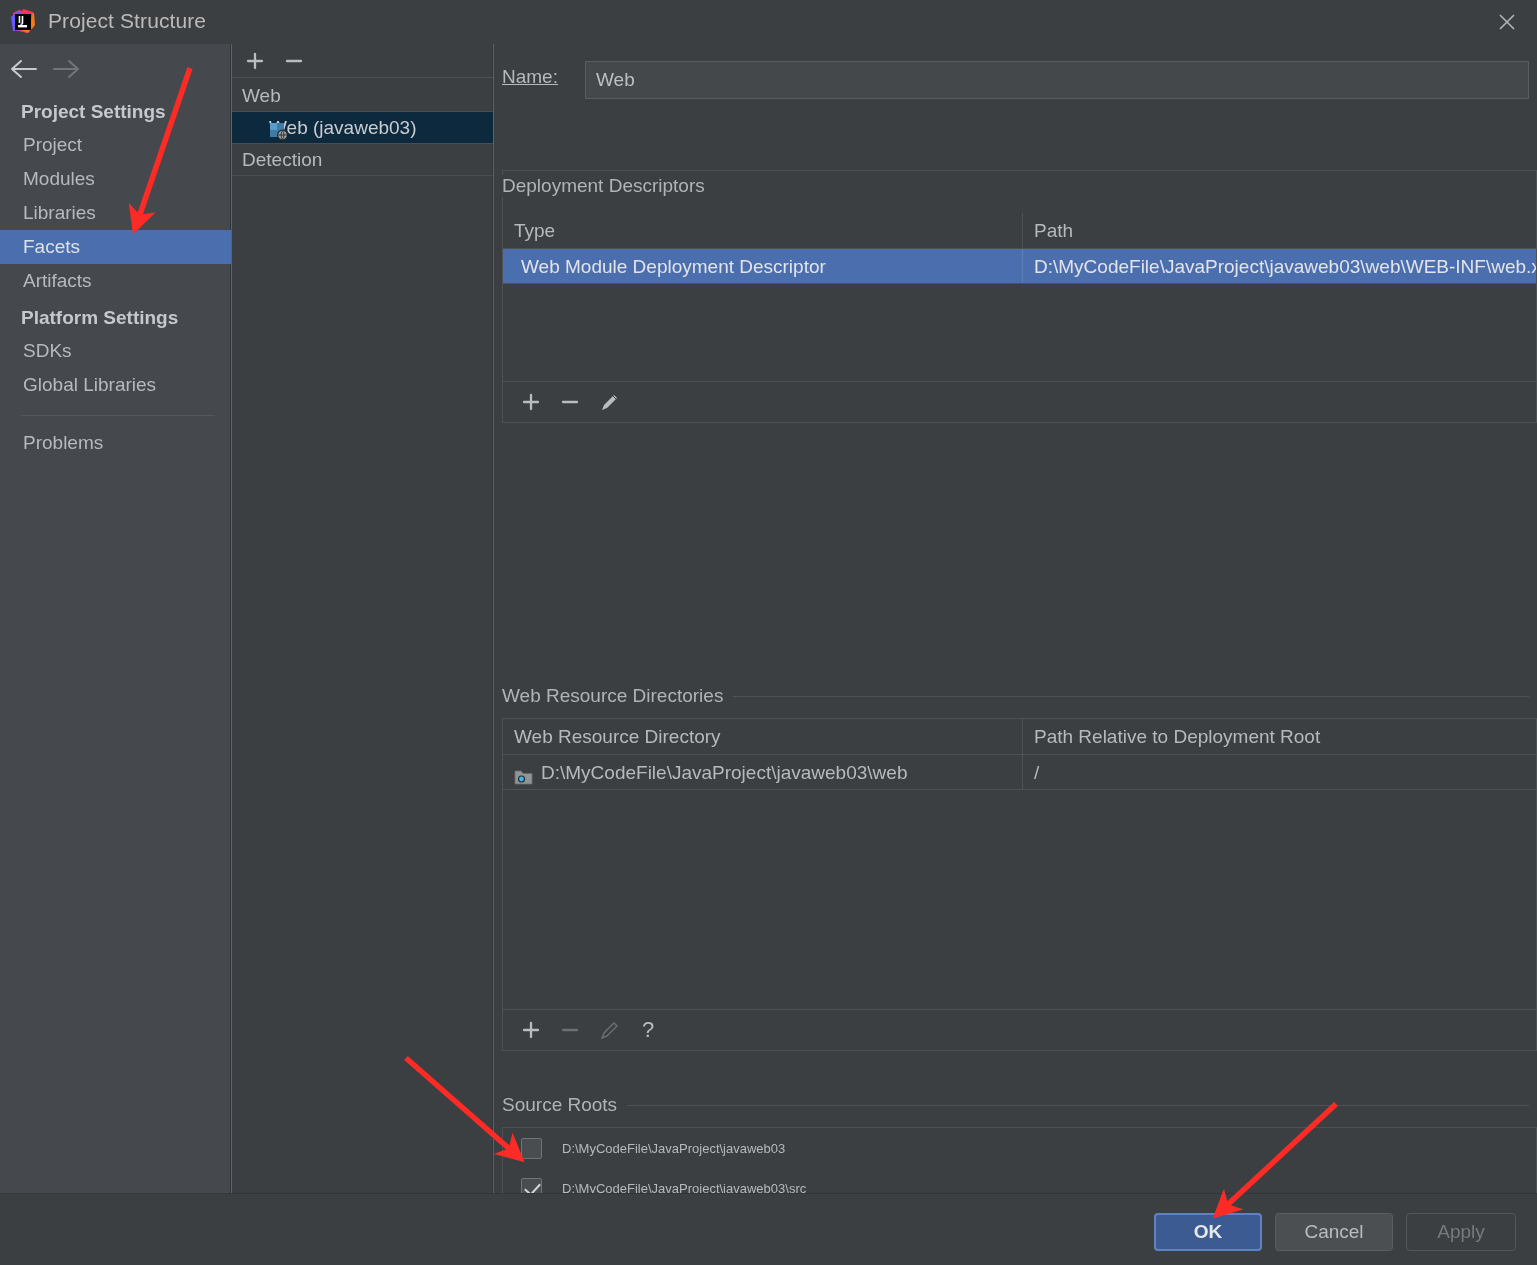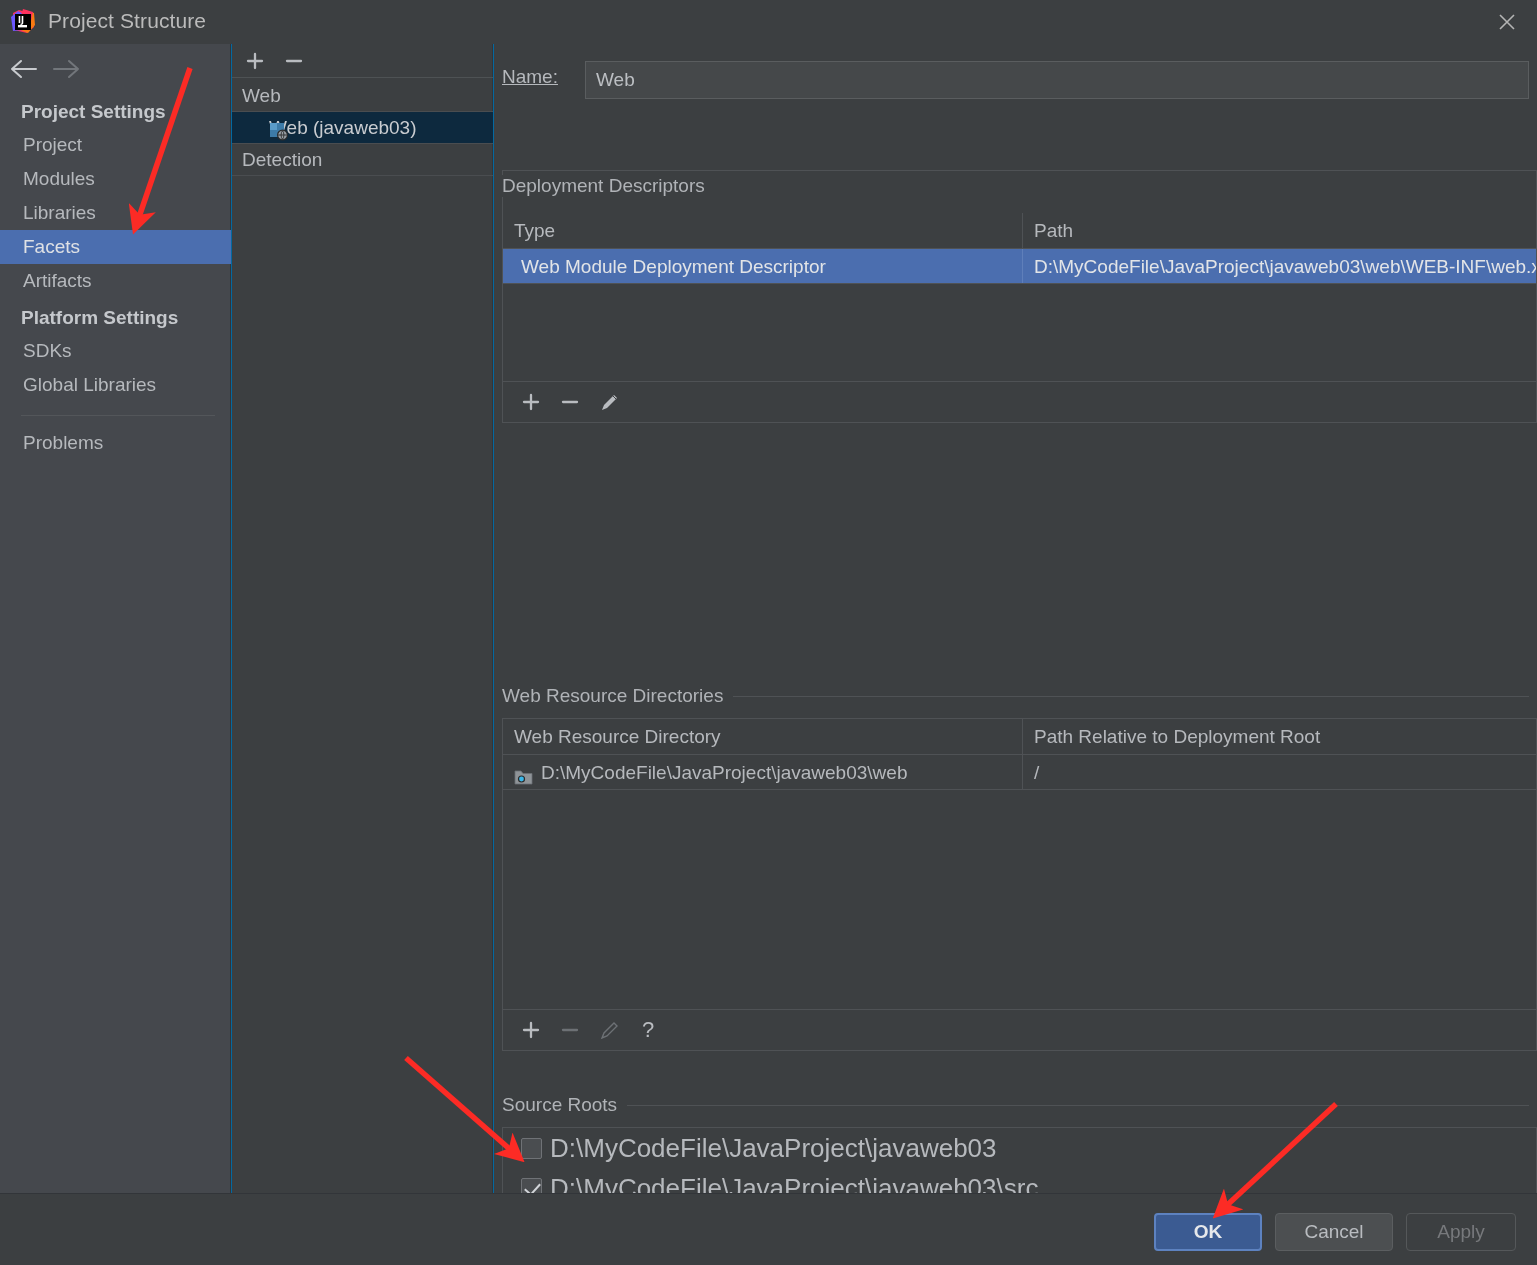--- a/index.html
+++ b/index.html
@@ -5,21 +5,21 @@
   * { box-sizing: border-box; margin: 0; padding: 0; }
   html, body {
     width: 1537px; height: 1265px;
     background: #3c3f41;
     font-family: "Liberation Sans", sans-serif;
     overflow: hidden;
   }
   #app {
     position: relative;
     width: 1537px; height: 1265px;
-    background: #0369a1;
+    background: #c2410c;
   }
 
   
   .titlebar {
     position: absolute; left: 0; top: 0; width: 1537px; height: 44px;
     background: #3c3f41;
   }
   .title-icon {
     position: absolute; left: 9px; top: 8px; width: 28px; height: 28px;
   }
@@ -222,22 +222,22 @@
   }
   .cbox.checked::after {
     content: "";
     position: absolute; left: 6px; top: 1px;
     width: 7px; height: 13px;
     border: solid #d2d5d9;
     border-width: 0 2.4px 2.4px 0;
     transform: rotate(42deg);
   }
   .sr-label {
-    margin-left: 8px;
-    font-size: 26px; color: #b6b9bd; white-space: nowrap;
+    margin-left: 20px;
+    font-size: 13px; color: #b6b9bd; white-space: nowrap;
   }
 
   
   .footer {
     position: absolute; left: 0; top: 1193px; width: 1537px; height: 72px;
     background: #3c3f41;
     border-top: 1px solid #323539;
   }
   .btn {
     position: absolute; top: 19px; height: 38px;

